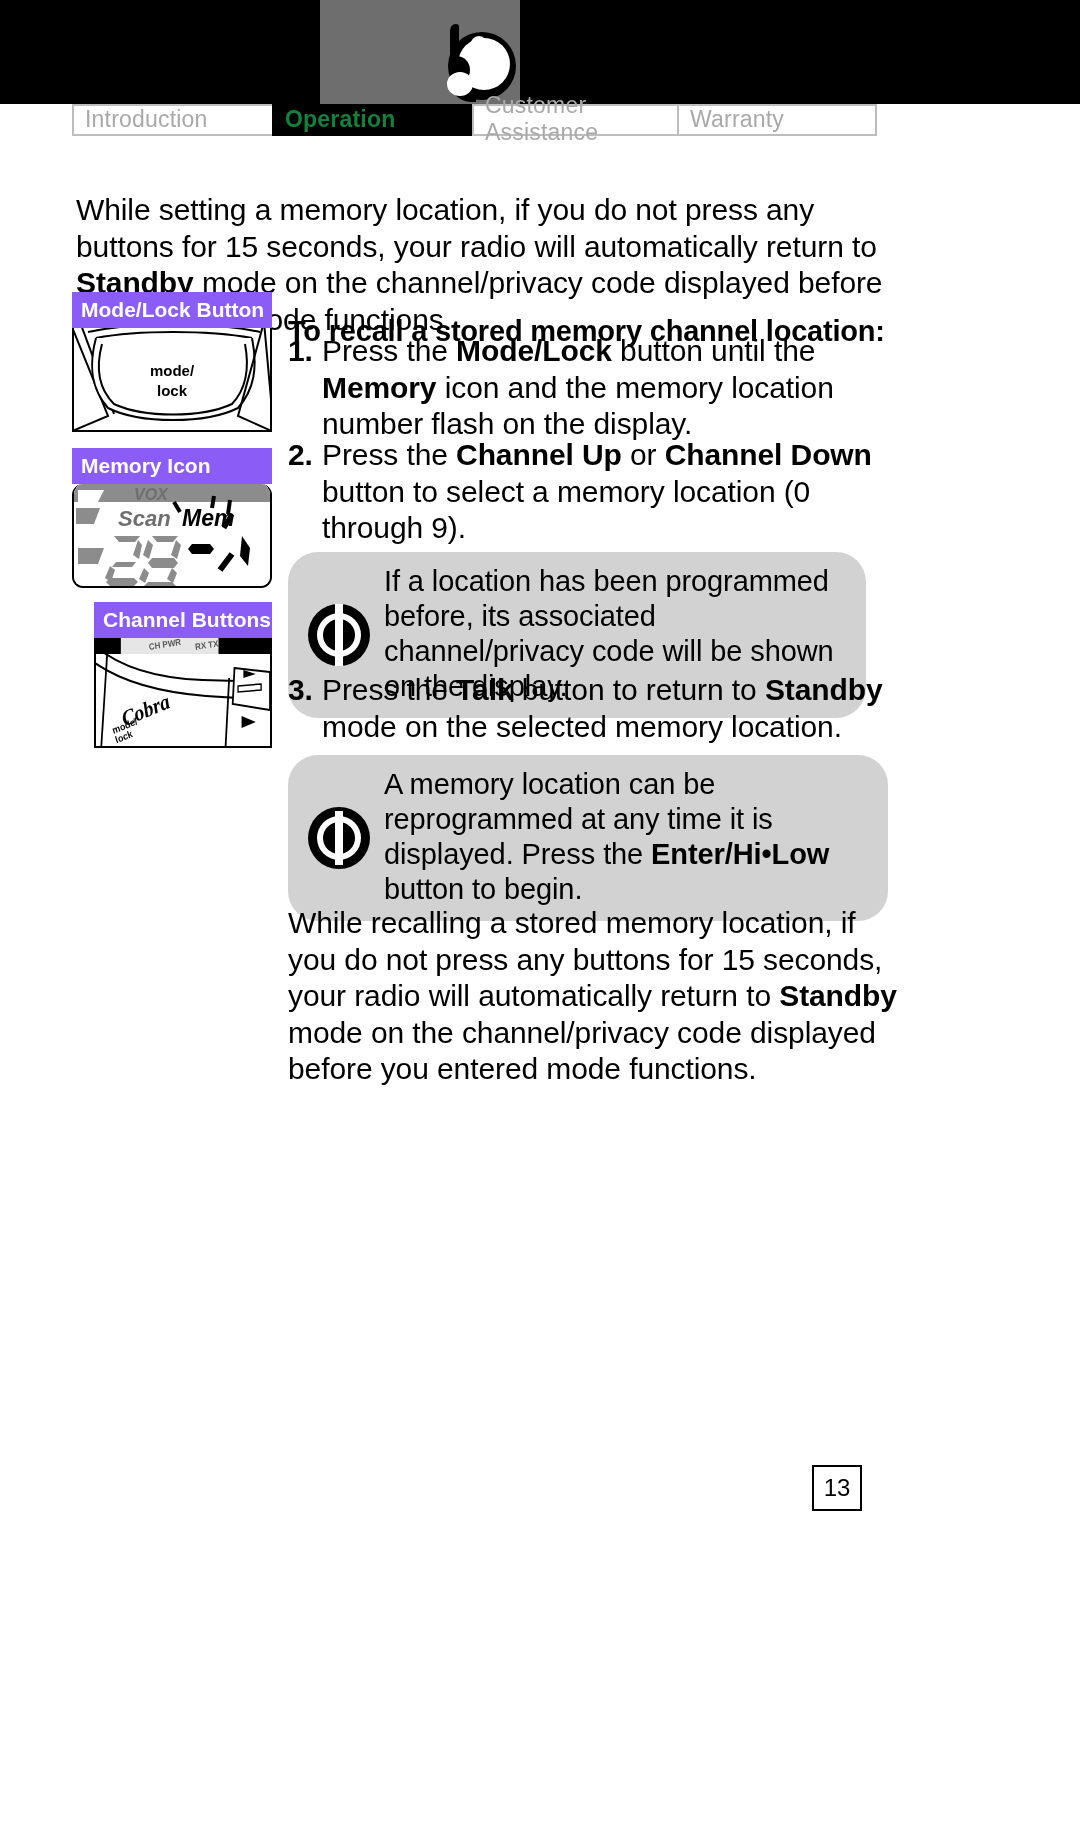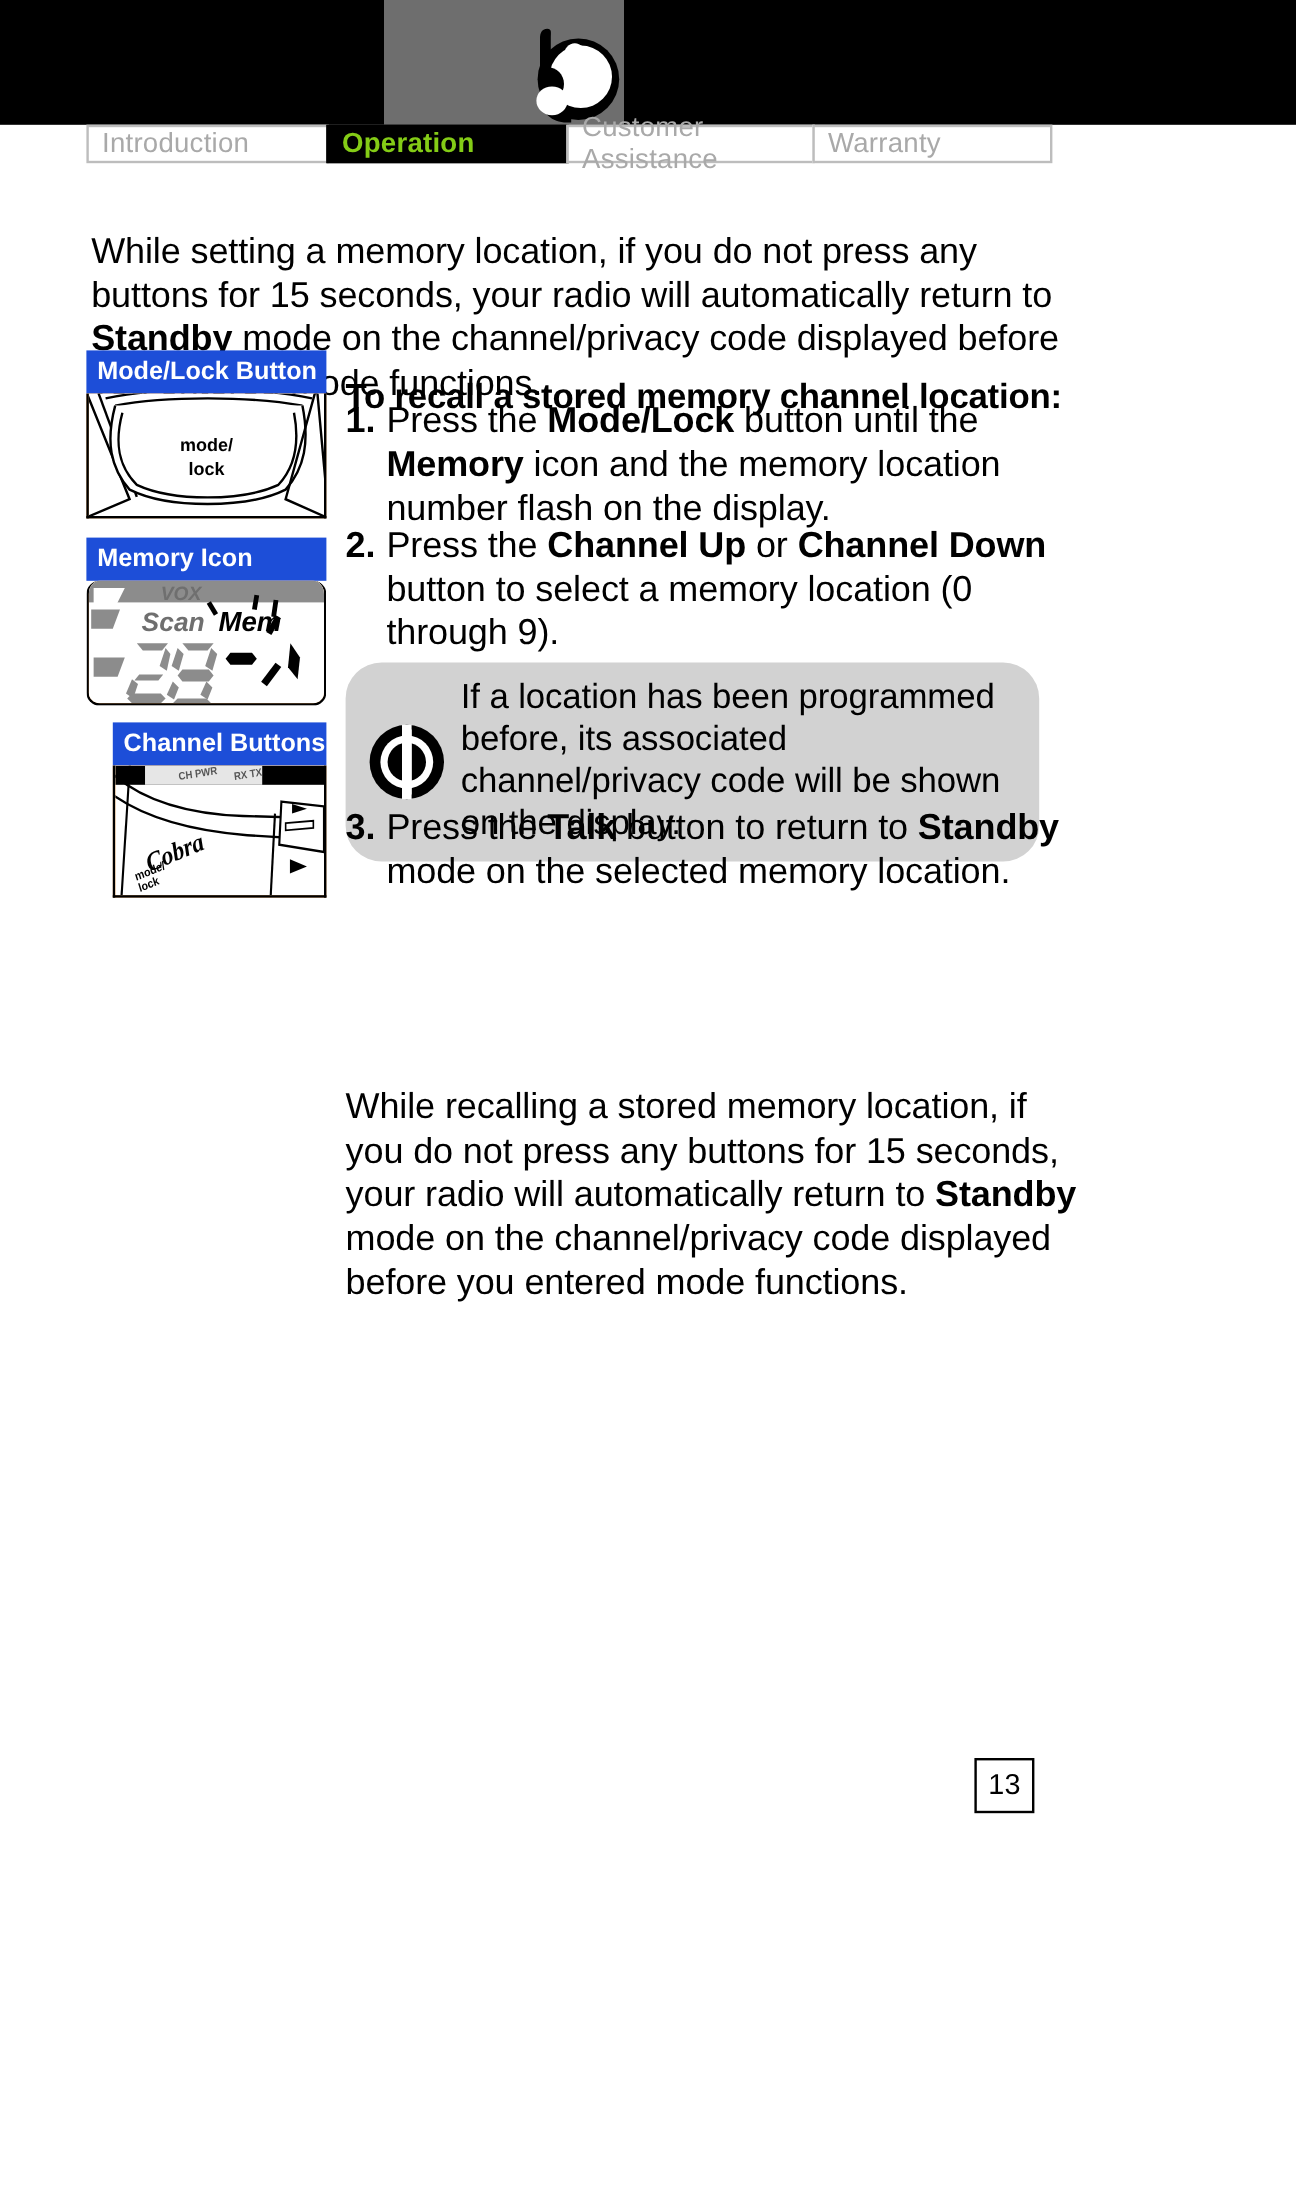--- a/index.html
+++ b/index.html
@@ -22,21 +22,21 @@
   .tab{
     height:32px;box-sizing:border-box;
     border:2px solid #bdbdbd;border-left-width:2px;
     display:flex;align-items:center;
     font-size:23px;letter-spacing:.2px;
     color:#a9a9a9;background:#fff;
     padding-left:11px;padding-bottom:2px;
     font-family:"Liberation Sans","DejaVu Sans",sans-serif;
   }
   .tab + .tab{margin-left:-2px;}
-  .tab.active{background:#000;color:#84cc16;font-weight:bold;border-color:#000;}
+  .tab.active{background:#000;color:#15803d;font-weight:bold;border-color:#000;}
   .tab-introduction{width:202px;}
   .tab-operation{width:202px;}
   .tab-customer{width:207px;}
   .tab-warranty{width:200px;}
 
   
   .intro-para{
     position:absolute;left:76px;top:162px;width:820px;
     font-size:30px;line-height:36.5px;letter-spacing:-.1px;
   }
@@ -79,21 +79,21 @@
   .tip2{left:288px;top:755px;width:600px;}
   .tip-icon{
     position:absolute;left:14px;top:50%;transform:translateY(-50%);
     width:74px;height:74px;
   }
   .tip-icon svg{display:block;}
 
   
   .fig{position:absolute;left:72px;width:200px;box-sizing:border-box;}
   .fig-title{
-    background:#1d4ed8;color:#fff;font-weight:bold;
+    background:#8b5cf6;color:#fff;font-weight:bold;
     font-size:21px;line-height:21px;
     padding:7px 0 8px 9px;
     font-family:"Liberation Sans","DejaVu Sans",sans-serif;
     white-space:nowrap;overflow:hidden;
   }
   .fig-body{
     border:2px solid #000;border-top:none;background:#fdba74;
     position:relative;overflow:hidden;
   }
   .fig-mode{top:292px;}
@@ -176,20 +176,31 @@
       </svg>
     </span>
     <span>If a location has been programmed before, its associated channel/privacy code will be shown on the display.</span>
   </div>
 
   <div class="step step3">
     <span class="num">3.</span>
     <span class="txt">Press the <b>Talk</b> button to return to <b>Standby</b> mode on the selected memory location.</span>
   </div>
 
+  <div class="tip tip2">
+    <span class="tip-icon">
+      <svg viewBox="0 0 74 74" width="74" height="74" xmlns="http://www.w3.org/2000/svg">
+        <circle cx="37" cy="37" r="31" fill="#000"></circle>
+        <circle cx="37" cy="37" r="22" fill="#fff"></circle>
+        <circle cx="37" cy="37" r="16" fill="#000"></circle>
+        <path d="M33 10 h8 v54 h-8 z" fill="#fff"></path>
+      </svg>
+    </span>
+    <span>A memory location can be reprogrammed at any time it is displayed. Press the <b>Enter/Hi•Low</b> button to begin.</span>
+  </div>
 
   <p class="closing">While recalling a stored memory location, if you do not press any buttons for 15 seconds, your radio will automatically return to <b>Standby</b> mode on the channel/privacy code displayed before you entered mode functions.</p>
 
   <div class="fig fig-mode">
     <div class="fig-title">Mode/Lock Button</div>
     <div class="fig-body">
       <svg viewBox="0 0 196 102" preserveAspectRatio="none" xmlns="http://www.w3.org/2000/svg">
         <rect x="0" y="0" width="196" height="102" fill="#fff"></rect>
         <path d="M-4 -6 L34 88 L-4 104 Z" fill="none" stroke="#000" stroke-width="2"></path>
         <path d="M6 -6 L40 86" fill="none" stroke="#000" stroke-width="2"></path>

